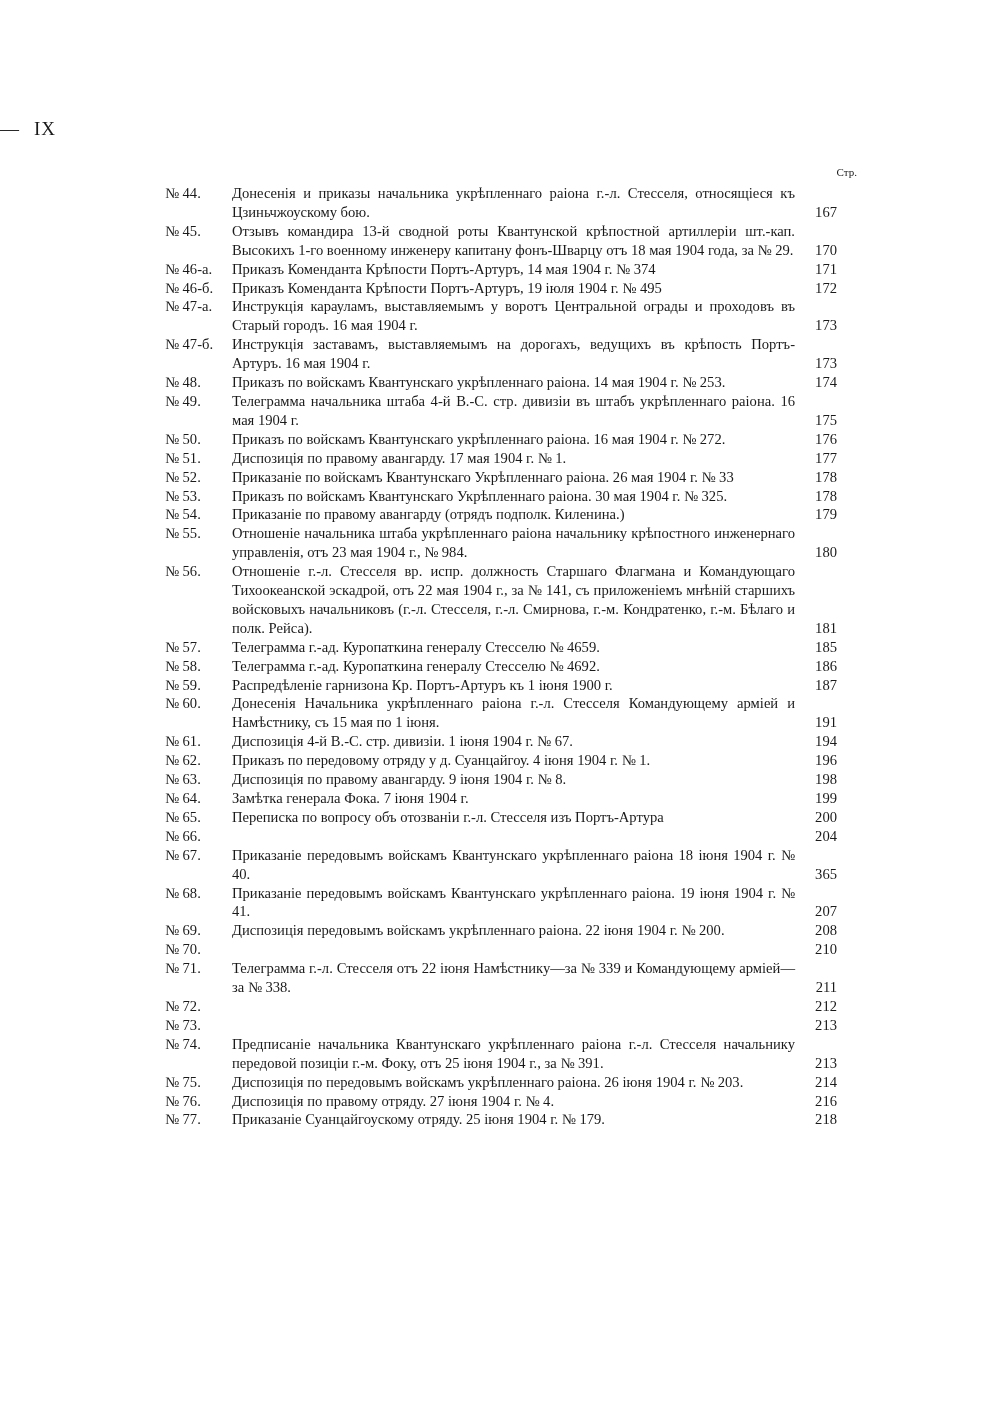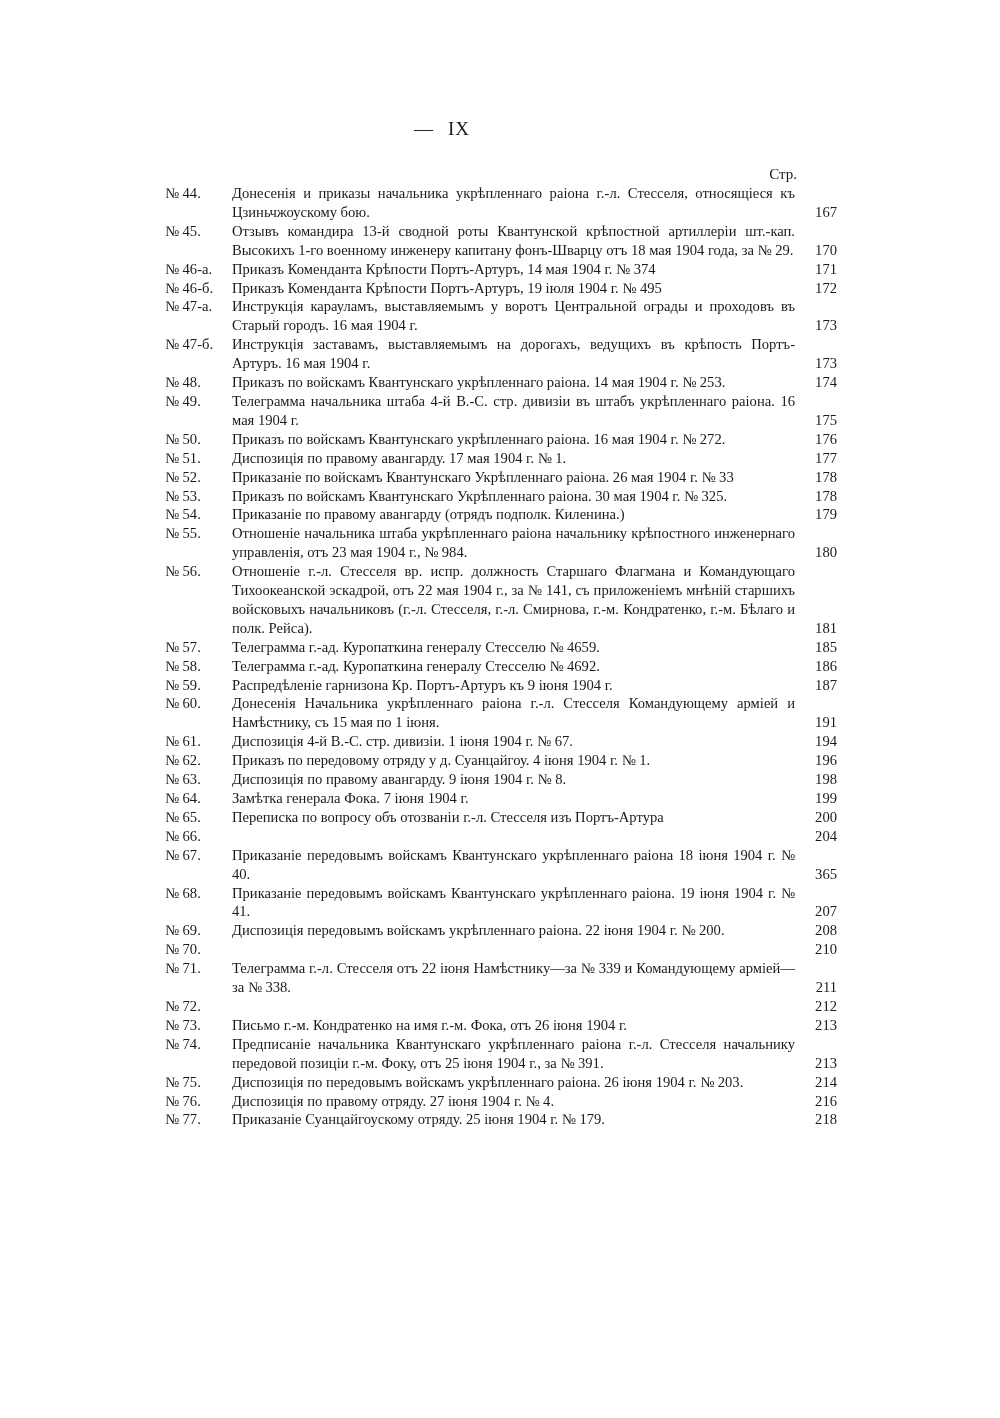--- a/index.html
+++ b/index.html
@@ -13,32 +13,31 @@
     position: relative;
     overflow: hidden;
     font-family: "Liberation Serif", "DejaVu Serif", serif;
     color: #1a1a1a;
   }
   .page-heading {
     position: absolute;
     top: 118px;
     left: 0;
     width: 884px;
-    text-align: center;
     font-size: 19px;
     letter-spacing: 1px;
   }
   .page-heading .dash { margin-right: 14px; }
   .col-header {
     position: absolute;
     top: 166px;
-    left: 760px;
+    left: 820px;
     width: 37px;
     text-align: right;
-    font-size: 15px;
+    font-size: 11px;
   }
   .toc {
     position: absolute;
     top: 184px;
     left: 165px;
     width: 672px;
     margin: 0;
     padding: 0;
     list-style: none;
   }
@@ -155,21 +154,21 @@
     <span class="toc-title">Телеграмма г.-ад. Куропаткина генералу Стесселю № 4659.</span>
     <span class="toc-page">185</span>
   </li>
     <li class="toc-entry">
     <span class="toc-num">№ 58.</span>
     <span class="toc-title">Телеграмма г.-ад. Куропаткина генералу Стесселю № 4692.</span>
     <span class="toc-page">186</span>
   </li>
     <li class="toc-entry">
     <span class="toc-num">№ 59.</span>
-    <span class="toc-title">Распредѣленіе гарнизона Кр. Портъ-Артуръ къ 9 іюня 1904 г.</span>
+    <span class="toc-title">Распредѣленіе гарнизона Кр. Портъ-Артуръ къ 1 іюня 1900 г.</span>
     <span class="toc-page">187</span>
   </li>
     <li class="toc-entry">
     <span class="toc-num">№ 60.</span>
     <span class="toc-title">Донесенія Начальника укрѣпленнаго раіона г.-л. Стесселя Командующему арміей и Намѣстнику, съ 15 мая по 1 іюня.</span>
     <span class="toc-page">191</span>
   </li>
     <li class="toc-entry">
     <span class="toc-num">№ 61.</span>
     <span class="toc-title">Диспозиція 4-й В.-С. стр. дивизіи. 1 іюня 1904 г. № 67.</span>
@@ -222,21 +221,20 @@
     <span class="toc-num">№ 71.</span>
     <span class="toc-title">Телеграмма г.-л. Стесселя отъ 22 іюня Намѣстнику—за № 339 и Командующему арміей—за № 338.</span>
     <span class="toc-page">211</span>
   </li>
     <li class="toc-entry">
     <span class="toc-num">№ 72.</span>
     <span class="toc-page">212</span>
   </li>
     <li class="toc-entry">
     <span class="toc-num">№ 73.</span>
-    <span class="toc-title">Письмо г.-м. Кондратенко на имя г.-м. Фока, отъ 26 іюня 1904 г.</span>
     <span class="toc-page">213</span>
   </li>
     <li class="toc-entry">
     <span class="toc-num">№ 74.</span>
     <span class="toc-title">Предписаніе начальника Квантунскаго укрѣпленнаго раіона г.-л. Стесселя начальнику передовой позиціи г.-м. Фоку, отъ 25 іюня 1904 г., за № 391.</span>
     <span class="toc-page">213</span>
   </li>
     <li class="toc-entry">
     <span class="toc-num">№ 75.</span>
     <span class="toc-title">Диспозиція по передовымъ войскамъ укрѣпленнаго раіона. 26 іюня 1904 г. № 203.</span>

